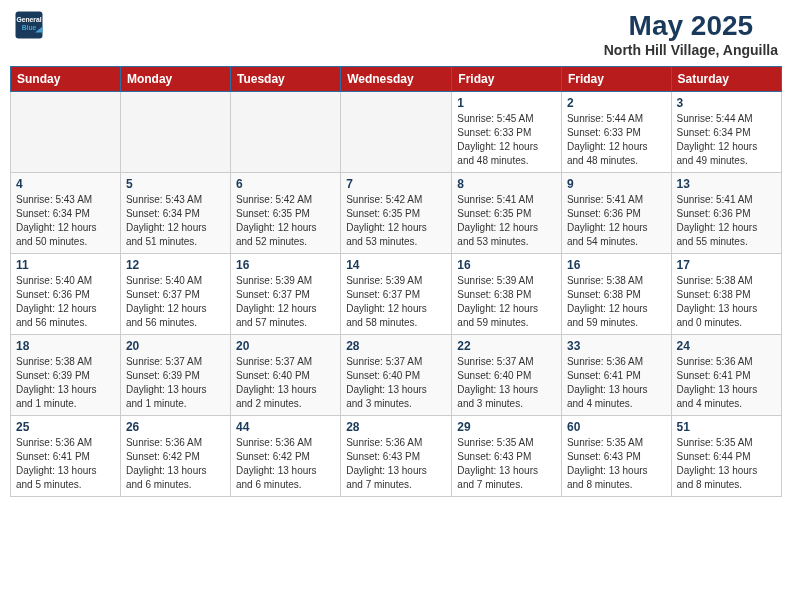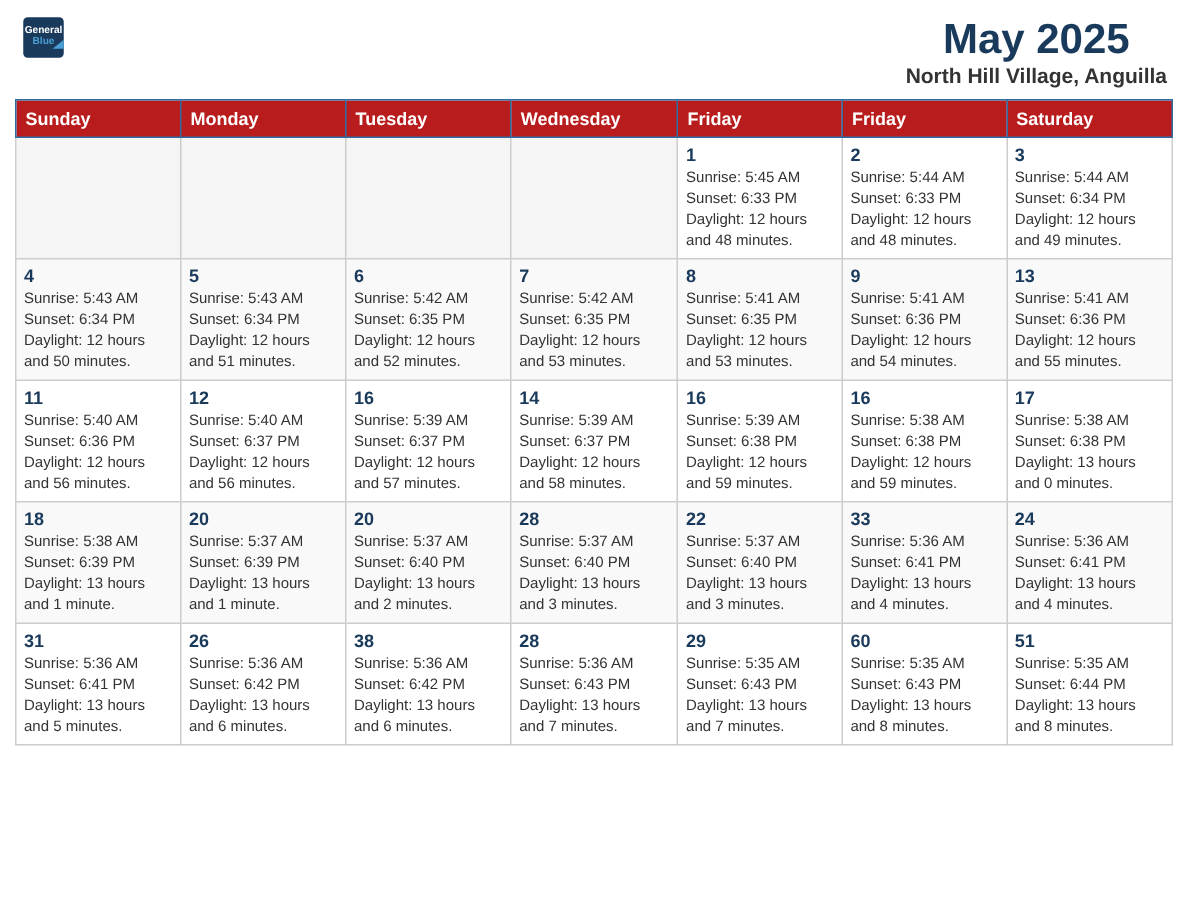--- a/index.html
+++ b/index.html
@@ -213,29 +213,29 @@
           <div class="day-num">33</div>
           <div class="day-info">Sunrise: 5:36 AM<br>Sunset: 6:41 PM<br>Daylight: 13 hours<br>and 4 minutes.</div>
         </td>
         <td>
           <div class="day-num">24</div>
           <div class="day-info">Sunrise: 5:36 AM<br>Sunset: 6:41 PM<br>Daylight: 13 hours<br>and 4 minutes.</div>
         </td>
       </tr>
       <tr>
         <td>
-          <div class="day-num">31</div>
+          <div class="day-num">25</div>
           <div class="day-info">Sunrise: 5:36 AM<br>Sunset: 6:41 PM<br>Daylight: 13 hours<br>and 5 minutes.</div>
         </td>
         <td>
           <div class="day-num">26</div>
           <div class="day-info">Sunrise: 5:36 AM<br>Sunset: 6:42 PM<br>Daylight: 13 hours<br>and 6 minutes.</div>
         </td>
         <td>
-          <div class="day-num">38</div>
+          <div class="day-num">44</div>
           <div class="day-info">Sunrise: 5:36 AM<br>Sunset: 6:42 PM<br>Daylight: 13 hours<br>and 6 minutes.</div>
         </td>
         <td>
           <div class="day-num">28</div>
           <div class="day-info">Sunrise: 5:36 AM<br>Sunset: 6:43 PM<br>Daylight: 13 hours<br>and 7 minutes.</div>
         </td>
         <td>
           <div class="day-num">29</div>
           <div class="day-info">Sunrise: 5:35 AM<br>Sunset: 6:43 PM<br>Daylight: 13 hours<br>and 7 minutes.</div>
         </td>

